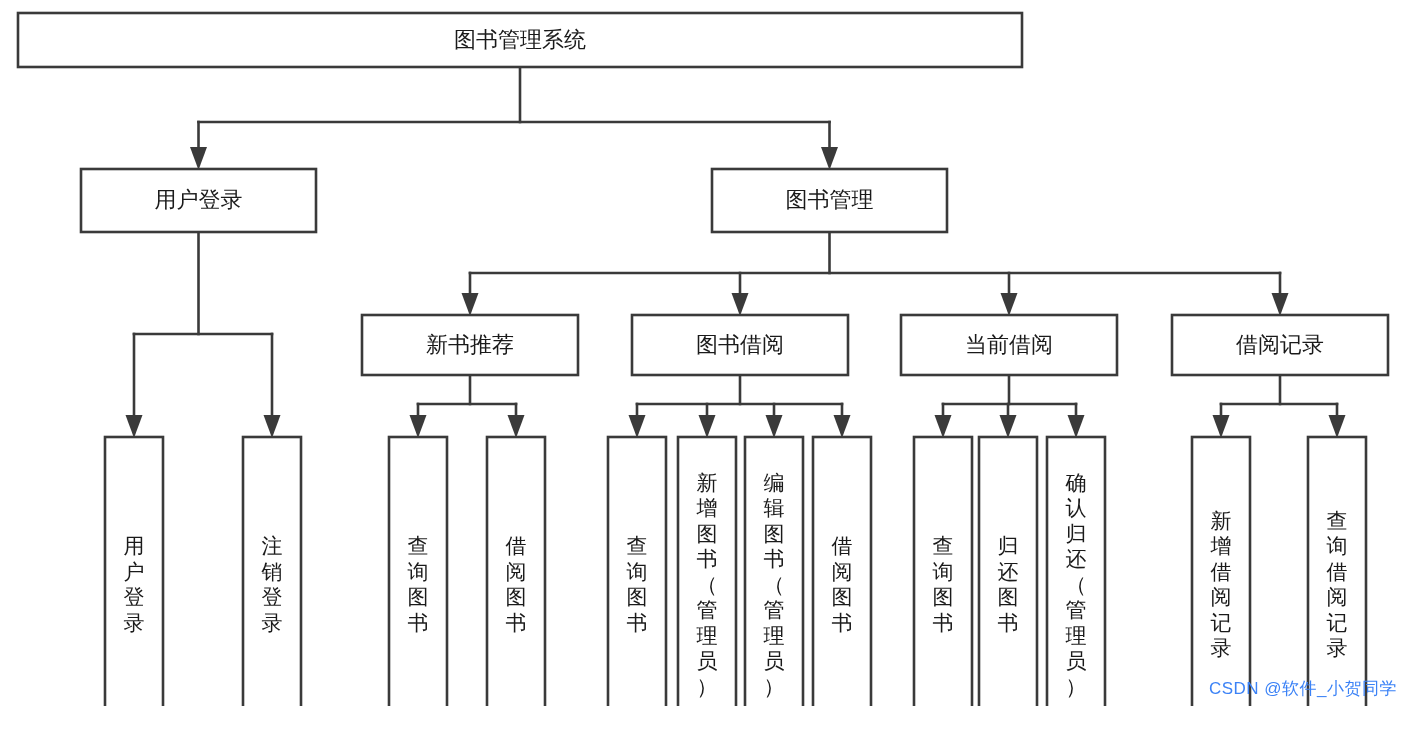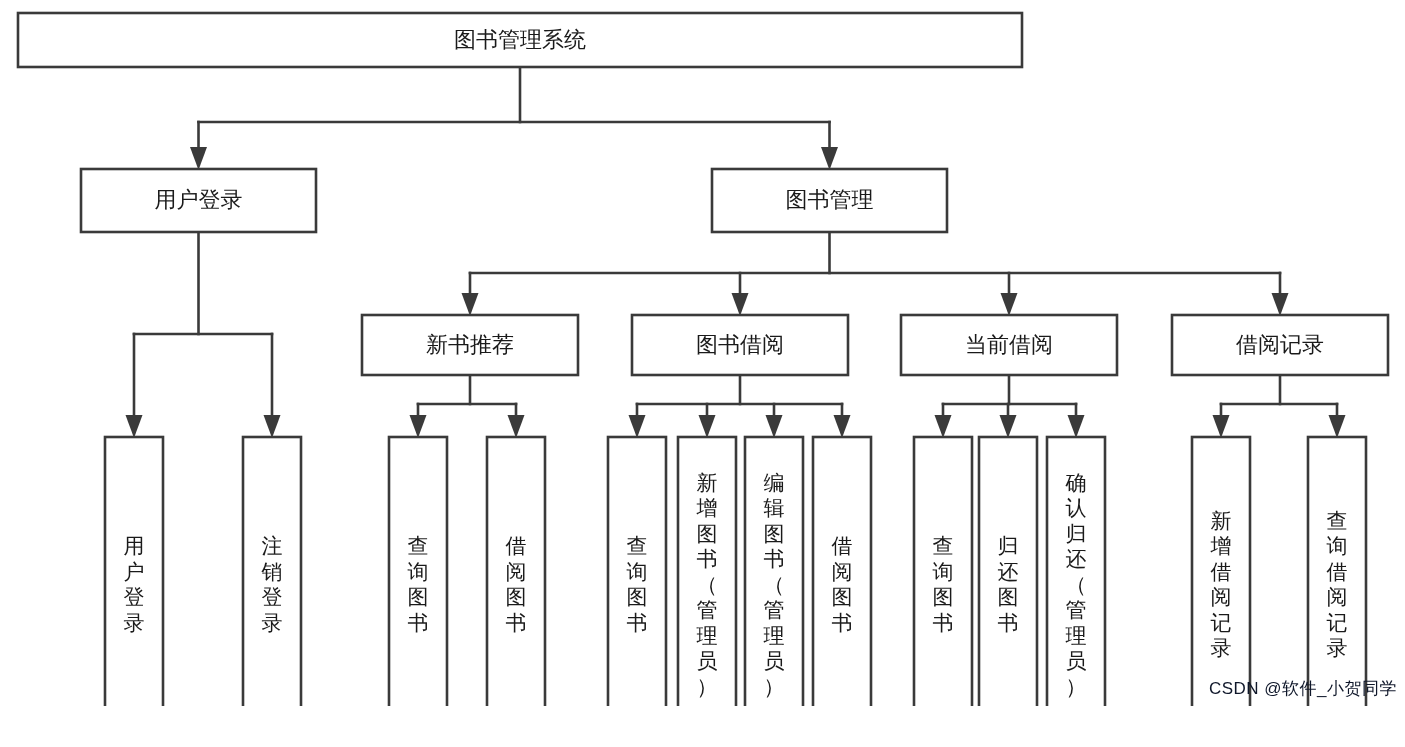--- a/index.html
+++ b/index.html
@@ -49,21 +49,21 @@
     font-size: 22px;
   }
   .node-label.vertical {
     font-size: 21px;
   }
   .watermark {
     position: absolute;
     right: 8px;
     bottom: 6px;
     font-size: 17px;
-    color: #0f172a;
+    color: #3b82f6;
     font-family: "Liberation Sans", "DejaVu Sans", sans-serif;
     white-space: nowrap;
     letter-spacing: 0.5px;
     pointer-events: none;
   }
 </style>
 </head>
 <body>
 
 <div id="diagram-root">

